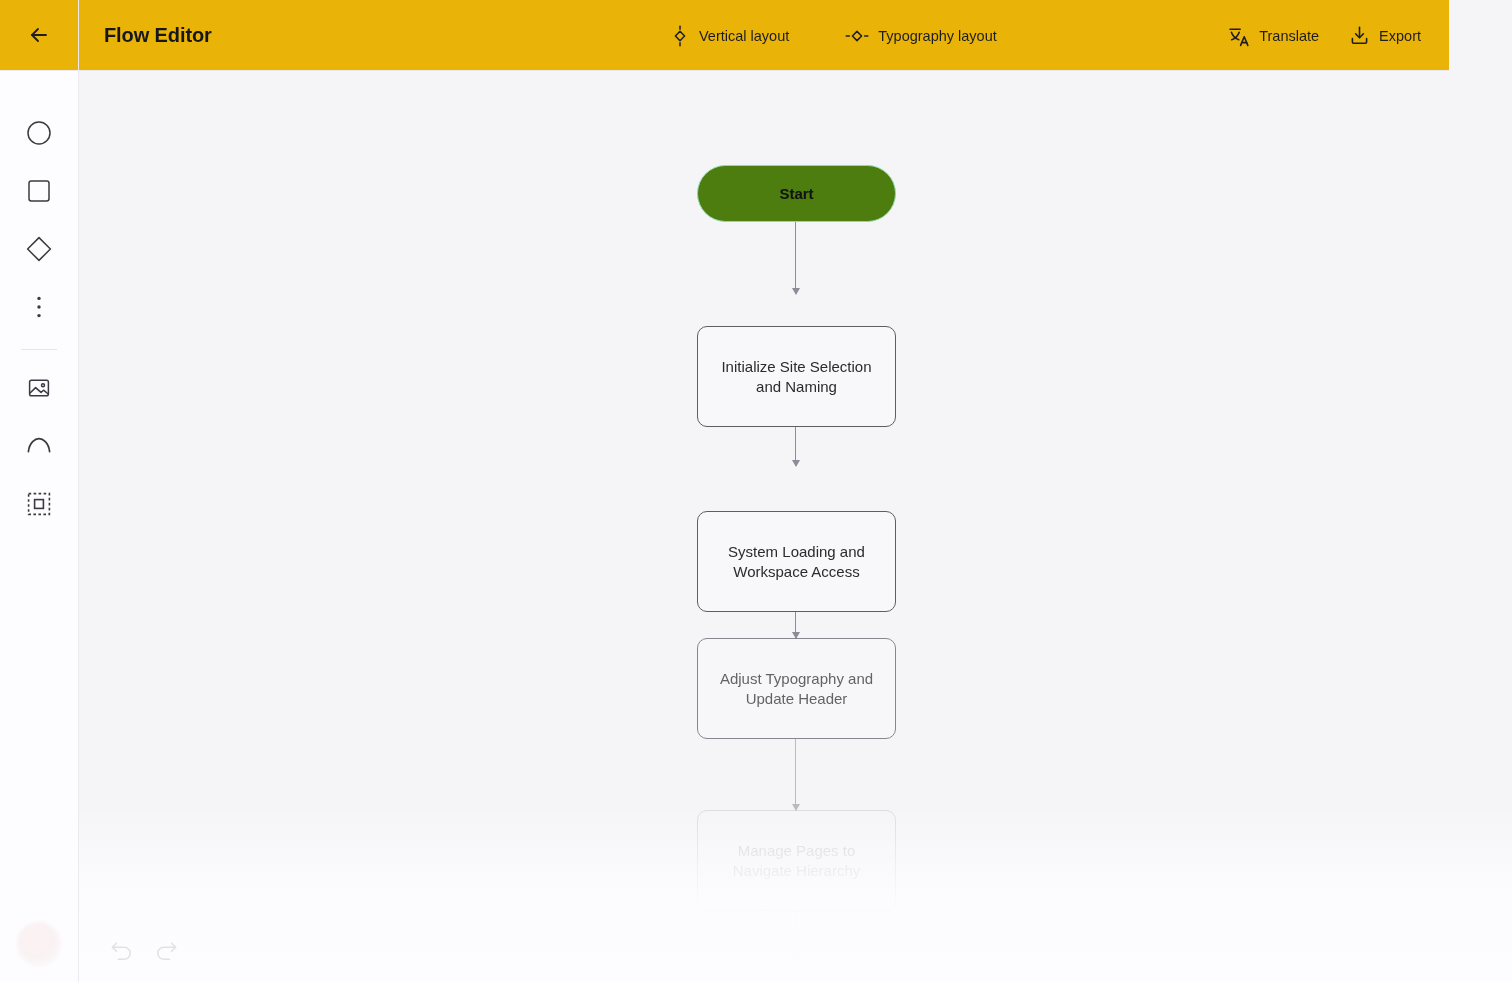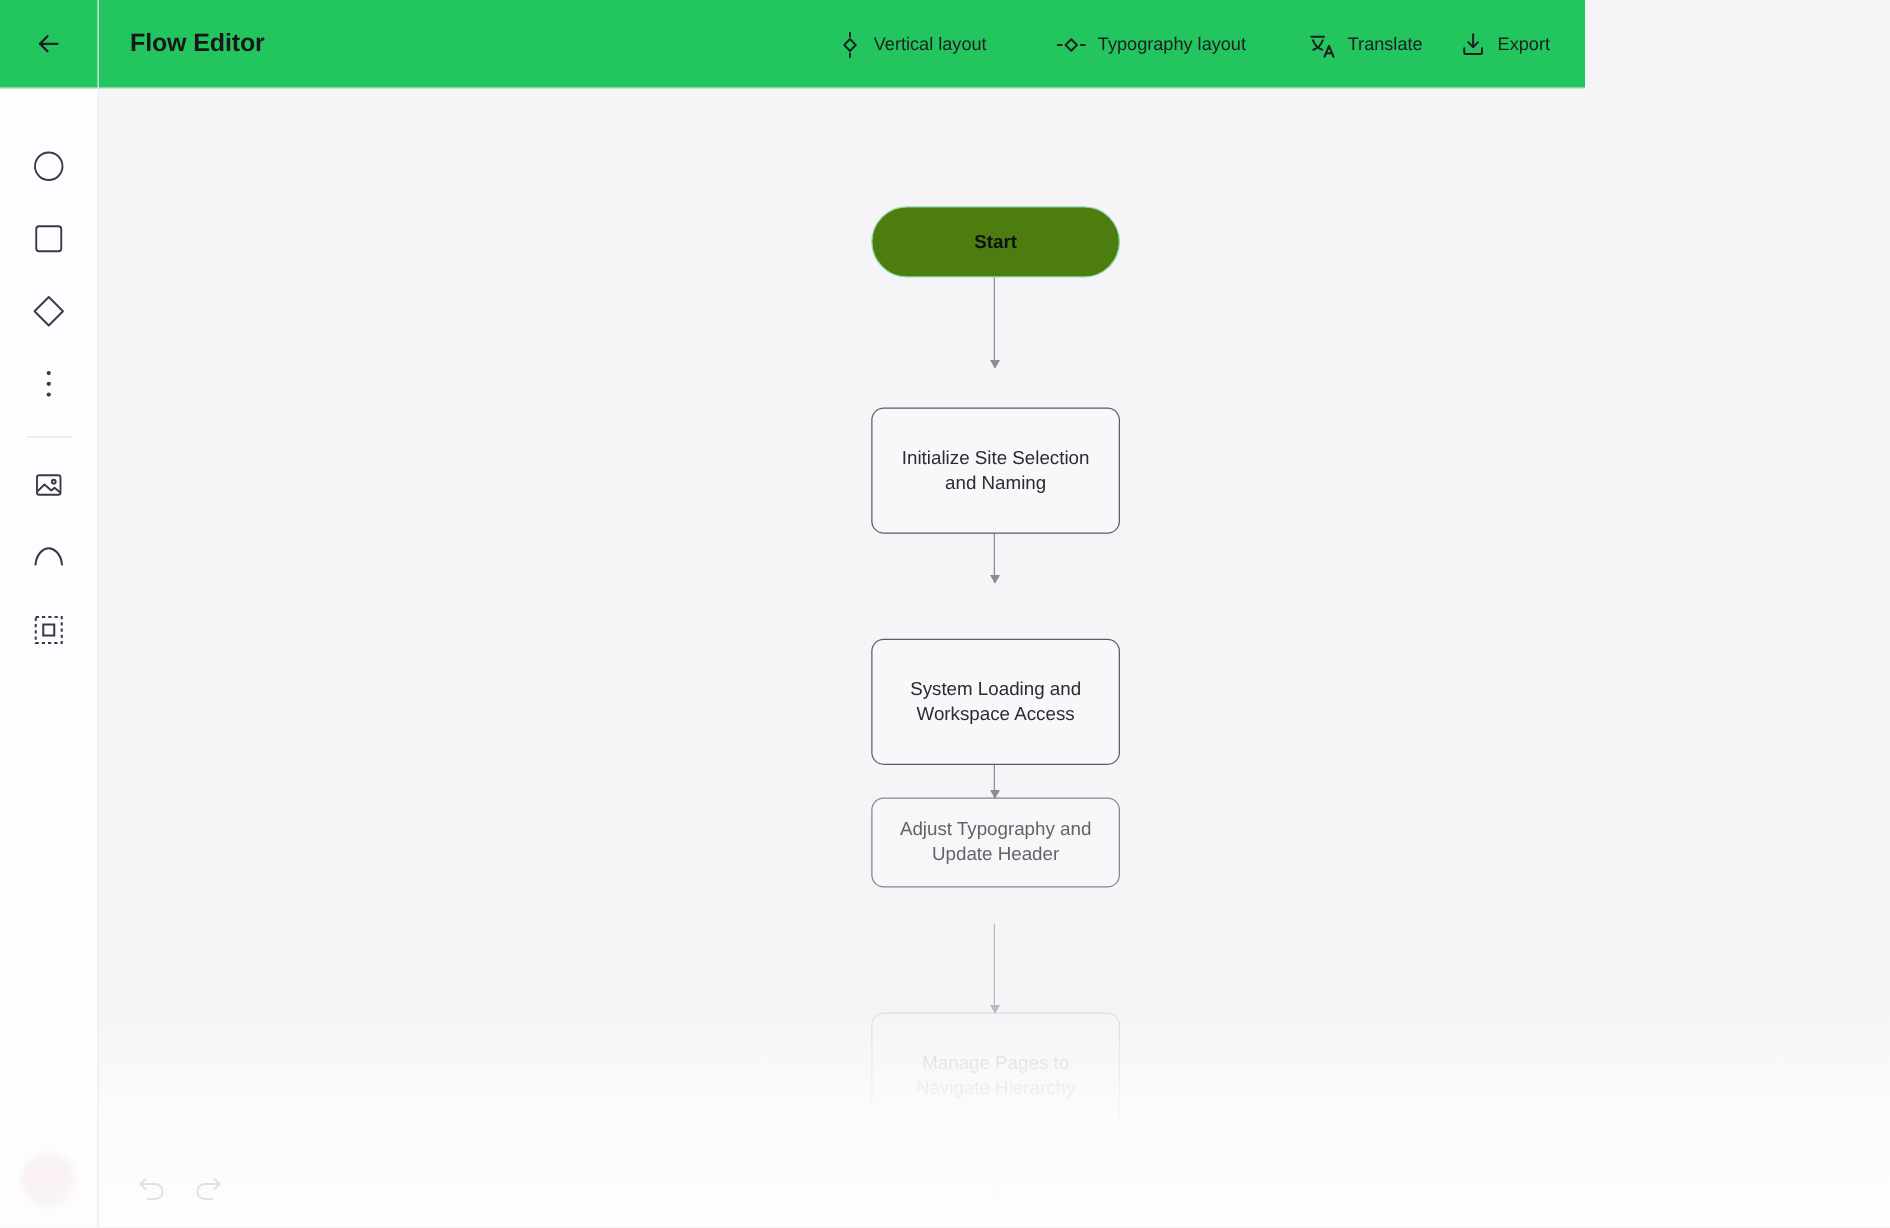--- a/index.html
+++ b/index.html
@@ -16,23 +16,23 @@
     position: relative;
     width: 1512px;
     height: 982px;
     background: #f5f4f7;
   }
 
   
   .header {
     position: absolute;
     top: 0; left: 0;
-    width: 1268px;
+    width: 1449px;
     height: 71px;
-    background: #22c55e;
+    background: #eab308;
     border-bottom: 1px solid #eceaef;
     display: flex;
     align-items: center;
     z-index: 30;
   }
 
   .back-cell {
     width: 79px;
     height: 71px;
     display: flex;
@@ -402,21 +402,21 @@
         </div>
         <div class="node start" style="left: 618px; top: 94px; width: 199px; height: 57px; opacity: 1;">
           <span>Start</span>
         </div>
         <div class="node" style="left: 618px; top: 223px; width: 199px; height: 101px; opacity: 1; margin-top: 32px;">
           <span>Initialize Site Selection and Naming</span>
         </div>
         <div class="node" style="left: 618px; top: 395px; width: 199px; height: 101px; opacity: 1; margin-top: 45px;">
           <span>System Loading and Workspace Access</span>
         </div>
-        <div class="node" style="left: 618px; top: 567px; width: 199px; height: 72px; opacity: 0.72;">
+        <div class="node" style="left: 618px; top: 567px; width: 199px; height: 101px; opacity: 0.72;">
           <span>Adjust Typography and Update Header</span>
         </div>
         <div class="node" style="left: 618px; top: 739px; width: 199px; height: 101px; opacity: 0.16;">
           <span>Manage Pages to Navigate Hierarchy</span>
         </div>
       </div>
     <div class="bottom-fade"></div>
   </div>
 
   <div class="bottom-bar">

